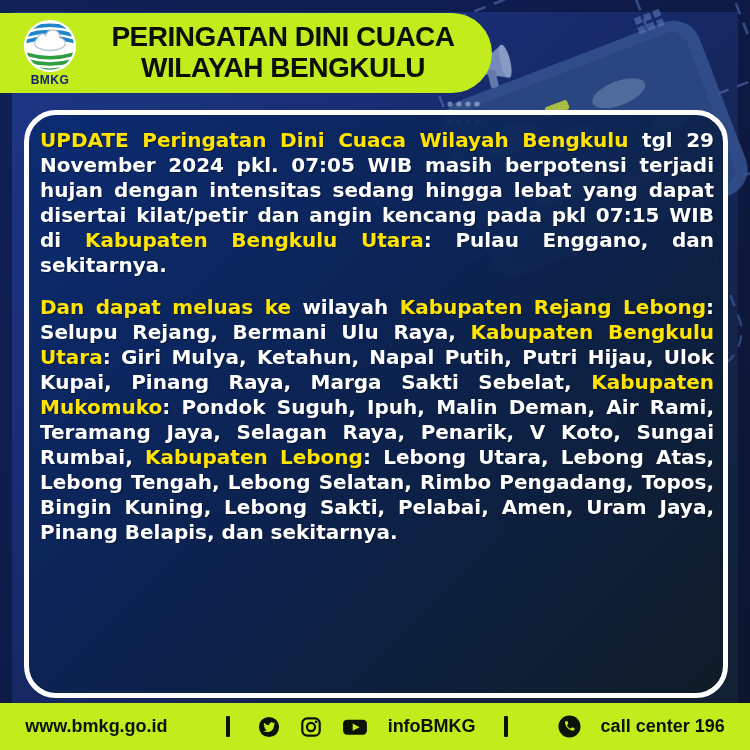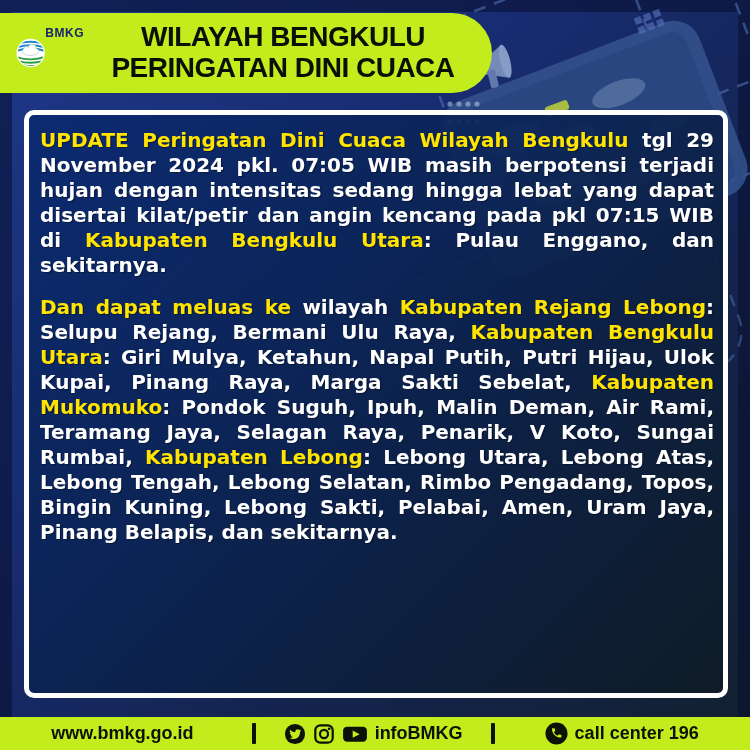--- a/index.html
+++ b/index.html
@@ -8,51 +8,51 @@
     background:linear-gradient(135deg,#1e3888 0%,#182c72 35%,#142450 65%,#12202f 100%);
     box-shadow:inset 0 0 0 12px rgba(8,14,45,.55);
     font-family:"DejaVu Sans","Liberation Sans",sans-serif;
   }
   
   .banner{
     position:absolute;left:0;top:13px;width:492px;height:80px;z-index:3;
     background:#c3ec1d;border-radius:0 42px 42px 0;
     display:flex;align-items:center;padding-left:16px;box-sizing:border-box;
   }
-  .logo-wrap{width:68px;display:flex;flex-direction:row;flex:0 0 auto;}
+  .logo-wrap{width:68px;display:flex;flex-direction:column;align-items:center;flex:0 0 auto;}
   .logo-label{font-family:"Liberation Sans",sans-serif;font-weight:bold;font-size:12px;color:#15266e;letter-spacing:.5px;margin-top:0;}
   .banner-title{
     flex:1;text-align:center;padding-right:10px;
     font-family:"Liberation Sans",sans-serif;font-weight:bold;
     font-size:28px;line-height:1.1;color:#0b0f06;letter-spacing:-.5px;
   }
   
   .illus{position:absolute;top:0;right:0;z-index:1;pointer-events:none;}
   
   .panel{
     position:absolute;left:24px;top:110px;right:22px;bottom:52px;z-index:2;
-    border:5px solid #ffffff;border-radius:10px;box-sizing:border-box;
+    border:5px solid #ffffff;border-radius:32px;box-sizing:border-box;
     background:linear-gradient(135deg,rgba(10,42,112,.90) 0%,rgba(11,35,82,.92) 45%,rgba(15,27,38,.95) 100%);
     padding:13px 9px 0 11px;
   }
   .panel p{
     margin:0 0 17px 0;font-size:20px;line-height:25px;font-weight:bold;
     text-align:justify;text-align-last:left;color:#ffffff;
     text-shadow:1.2px 1.4px 0 rgba(8,12,28,.5);
   }
   .panel p span.yellow{color:#ffe400;}
   .panel p span.white{color:#ffffff;}
   .signature{text-align:left !important;}
   
   .footer{
-    position:absolute;left:0;right:0;bottom:0;height:33px;z-index:3;
+    position:absolute;left:0;right:0;bottom:0;height:47px;z-index:3;
     background:#c3ec1d;display:flex;align-items:center;justify-content:center;
     font-family:"Liberation Sans",sans-serif;font-weight:bold;font-size:18px;color:#0d1207;
   }
-  .f-group{display:flex;align-items:center;gap:7px;}
+  .f-group{display:flex;align-items:center;gap:20px;}
   .f-sep{width:4px;height:21px;background:#0d1207;border-radius:1px;margin:0 28px;}
   .f-web{margin-right:30px;}
   .f-call{margin-left:22px;text-align:right;}
   .icon{display:inline-flex;align-items:center;justify-content:center;}
 </style>
 </head>
 <body>
 
 <div id="stage">
 
@@ -125,22 +125,22 @@
             <ellipse cx="30" cy="26.5" rx="16" ry="7" fill="#ffffff"></ellipse>
           </g>
           <path d="M0 38 Q30 48 60 38" stroke="#2f9e41" stroke-width="4" fill="none"></path>
           <path d="M0 45 Q30 55 60 45" stroke="#2f9e41" stroke-width="4" fill="none"></path>
           <path d="M0 52 Q30 62 60 52" stroke="#2f9e41" stroke-width="4" fill="none"></path>
         </g>
       </svg>
       <div class="logo-label">BMKG</div>
     </div>
     <div class="banner-title">
+      <div>PERINGATAN DINI CUACA</div>
       <div>WILAYAH BENGKULU</div>
-      <div>PERINGATAN DINI CUACA</div>
     </div>
   </div>
 
   <div class="panel">
     <p><span class="yellow">UPDATE Peringatan Dini Cuaca Wilayah Bengkulu</span><span class="white"> tgl 29 November 2024 pkl. 07:05 WIB masih berpotensi terjadi hujan dengan intensitas sedang hingga lebat yang dapat disertai kilat/petir dan angin kencang pada pkl 07:15 WIB di </span><span class="yellow">Kabupaten Bengkulu Utara</span><span class="white">: Pulau Enggano, dan sekitarnya.</span></p>
     <p><span class="yellow">Dan dapat meluas ke</span><span class="white"> wilayah </span><span class="yellow">Kabupaten Rejang Lebong</span><span class="white">: Selupu Rejang, Bermani Ulu Raya, </span><span class="yellow">Kabupaten Bengkulu Utara</span><span class="white">: Giri Mulya, Ketahun, Napal Putih, Putri Hijau, Ulok Kupai, Pinang Raya, Marga Sakti Sebelat, </span><span class="yellow">Kabupaten Mukomuko</span><span class="white">: Pondok Suguh, Ipuh, Malin Deman, Air Rami, Teramang Jaya, Selagan Raya, Penarik, V Koto, Sungai Rumbai, </span><span class="yellow">Kabupaten Lebong</span><span class="white">: Lebong Utara, Lebong Atas, Lebong Tengah, Lebong Selatan, Rimbo Pengadang, Topos, Bingin Kuning, Lebong Sakti, Pelabai, Amen, Uram Jaya, Pinang Belapis, dan sekitarnya.</span></p>
   </div>
 
   <div class="footer">
     <span class="f-web">www.bmkg.go.id</span>

